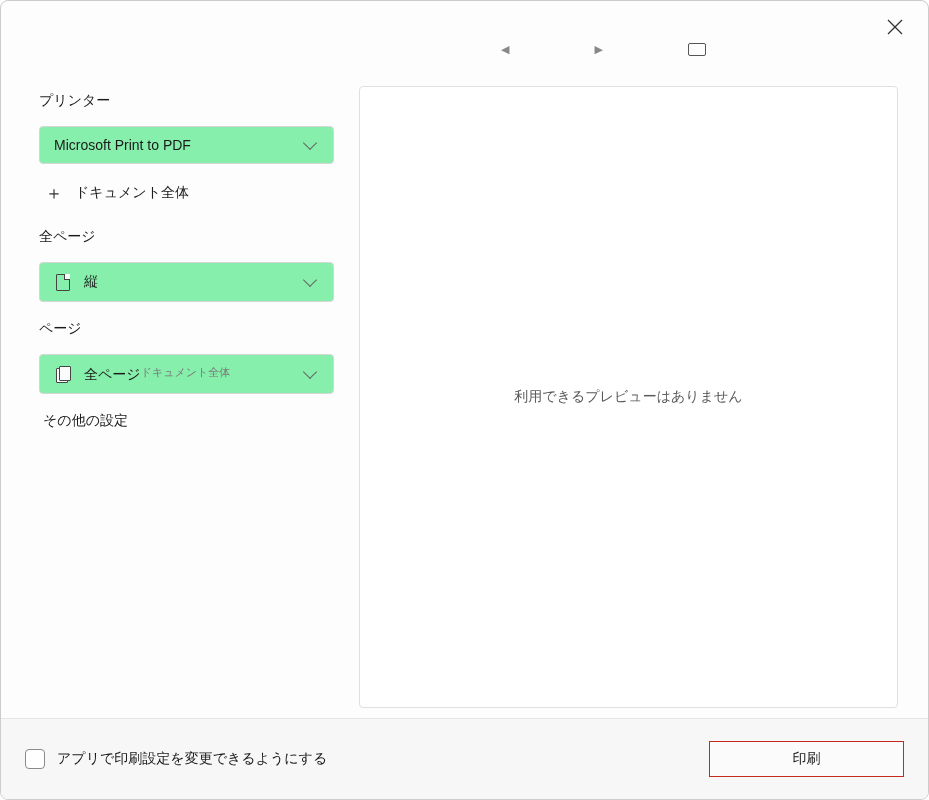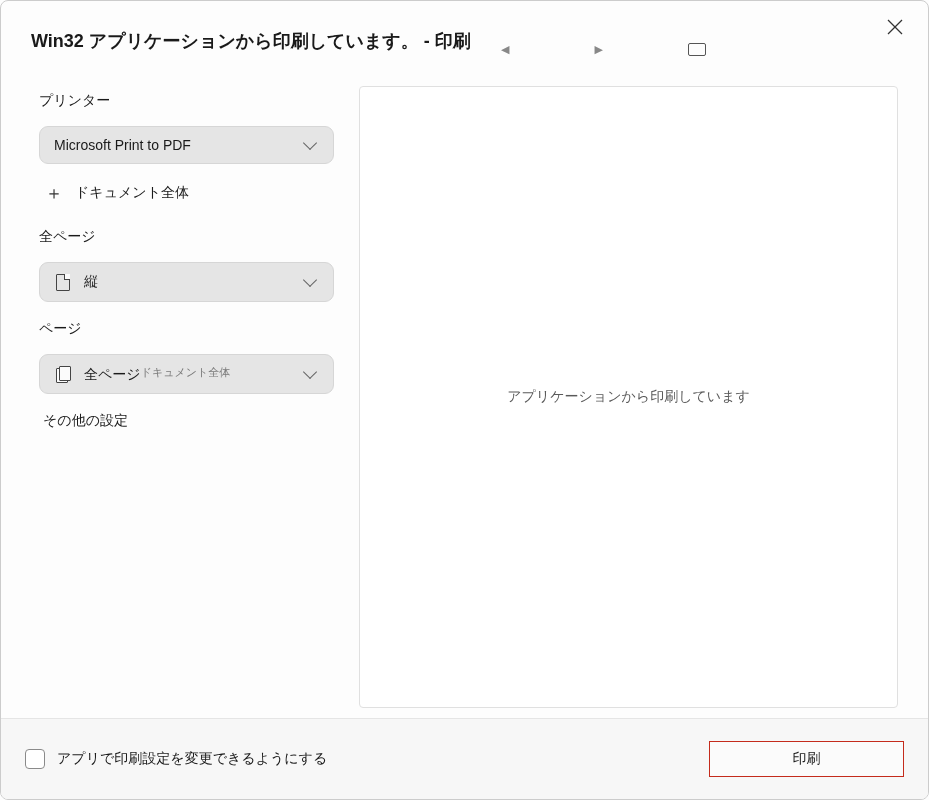--- a/index.html
+++ b/index.html
@@ -54,22 +54,22 @@
   flex: 1;
   display: flex;
   gap: 25px;
   padding: 15px 30px 10px 38px;
   overflow: hidden;
 }
 .left { width: 295px; display: flex; flex-direction: column; gap: 12px; }
 .section-label { font-size: 14px; color: #1a1a1a; margin-top: 6px; margin-bottom: 4px; }
 .dropdown {
   border: 1px solid #d6d6d6;
-  border-radius: 9px;
-  background: #e5e5e5;
+  border-radius: 4px;
+  background: #86efac;
   padding: 10px 14px;
   display: flex;
   align-items: center;
   gap: 12px;
   cursor: pointer;
   position: relative;
   min-height: 36px;
 }
 .dropdown .text { flex: 1; }
 .dropdown .sub { color: #7a7a7a; font-size: 11px; }
@@ -150,21 +150,20 @@
   border-radius: 0;
   background: #fbfbfb;
   cursor: pointer;
 }
 .btn.primary { border: 1.5px solid #c42b1c; }
 </style>
 </head>
 <body>
 
 <div class="header">
-  <div class="title">Win32 アプリケーションから印刷しています。 - 印刷</div>
   <div class="nav-controls">
     <div class="nav-arrow">◀</div>
     <div class="nav-arrow">▶</div>
     <div class="nav-fit"></div>
   </div>
   <div class="close-x">
     <svg viewBox="0 0 16 16" width="16" height="16">
         <line x1="1" y1="1" x2="15" y2="15" stroke="#333" stroke-width="1.3"></line>
         <line x1="15" y1="1" x2="1" y2="15" stroke="#333" stroke-width="1.3"></line>
       </svg>
@@ -205,21 +204,21 @@
         <span class="sub">ドキュメント全体</span>
       </span>
       <span style="flex:1"></span>
       <span class="chevron"></span>
     </div>
 
     <div class="link-row">その他の設定</div>
   </div>
 
   <div class="preview">
-    <span>アプリケーションから印刷しています</span>
+    <span>利用できるプレビューはありません</span>
   </div>
 </div>
 
 <div class="footer">
   <div class="checkbox"></div>
   <div class="check-label">アプリで印刷設定を変更できるようにする</div>
   <div class="btn primary">印刷</div>
 </div>
 
 </body></html>

